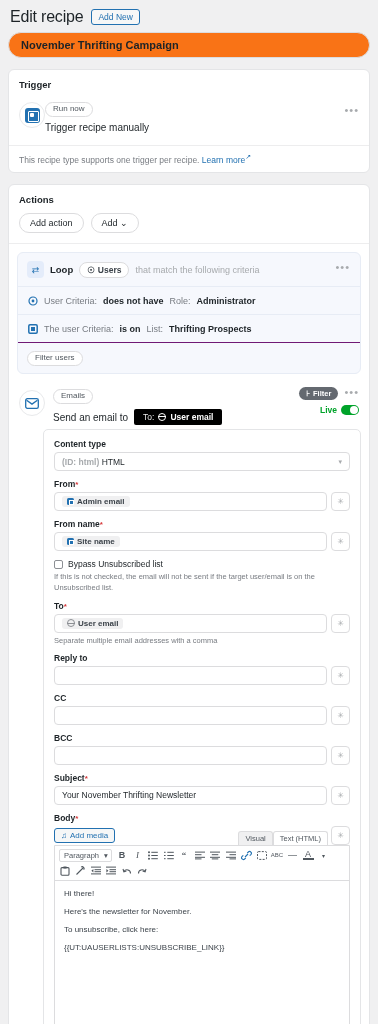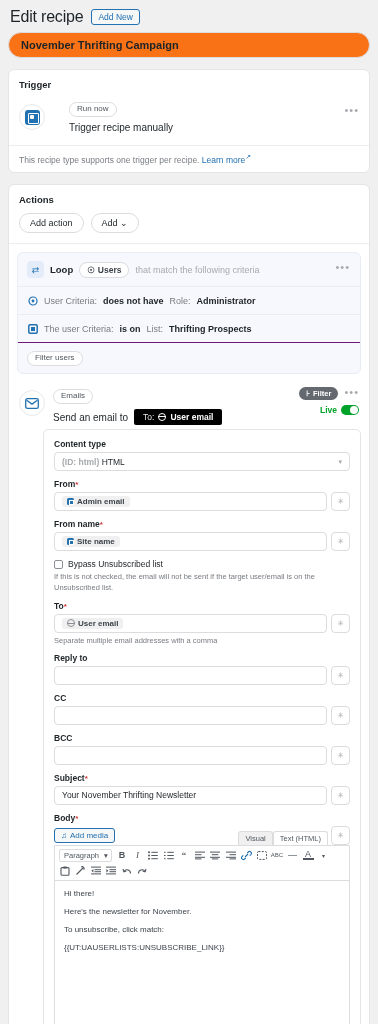--- a/index.html
+++ b/index.html
@@ -27,21 +27,21 @@
     border-radius:13px; padding:0 12px; font-size:11px; font-weight:bold;
     color:#1d2327; font-family:inherit; outline:none; display:flex; align-items:center;
   }
 
   
   .card { background:#fff; border:1px solid #e4e5e7; border-radius:6px; margin-top:11px; }
 
   .sec-label { font-size:9.5px; font-weight:bold; padding:9px 10px 6px 10px; color:#1d2327;}
 
   
-  .trigger-row { display:flex; align-items:center; gap:24px; padding:4px 12px 12px 10px; position:relative;}
+  .trigger-row { display:flex; align-items:flex-start; gap:0; padding:4px 12px 12px 10px; position:relative;}
   .circ-icon {
     width:26px; height:26px; border-radius:50%; background:#fff; border:1px solid #e8e9eb;
     display:flex; align-items:center; justify-content:center; flex:0 0 26px; margin-top:2px;
   }
   .sq-blue { width:15px; height:15px; border-radius:3px; background:#2271b1; position:relative;}
   .sq-blue::after{
     content:""; position:absolute; left:3px; top:3px; width:9px; height:9px;
     border:1.4px solid #fff; border-radius:1px;
   }
   .sq-blue::before{
@@ -516,21 +516,21 @@
                   <svg width="10" height="10" viewBox="0 0 10 10">
                       <path d="M1.5 7.5 A3.5 3.5 0 0 1 8 5.5" stroke="#50575e" stroke-width="1.1" fill="none"></path>
                       <path d="M9 3 L8.1 5.8 L5.6 5" fill="none" stroke="#50575e" stroke-width="1.1"></path>
                     </svg>
                 </span>
               </div>
             </div>
             <div class="ed-area">
               <div class="ed-p">Hi there!</div>
               <div class="ed-p">Here's the newsletter for November.</div>
-              <div class="ed-p">To unsubscribe, click match:</div>
+              <div class="ed-p">To unsubscribe, click here:</div>
               <div class="ed-p">{{UT:UAUSERLISTS:UNSUBSCRIBE_LINK}}</div>
               <span class="resize"></span>
             </div>
           </div>
         </div>
 
       </div>
     </div>
 
   </div>

